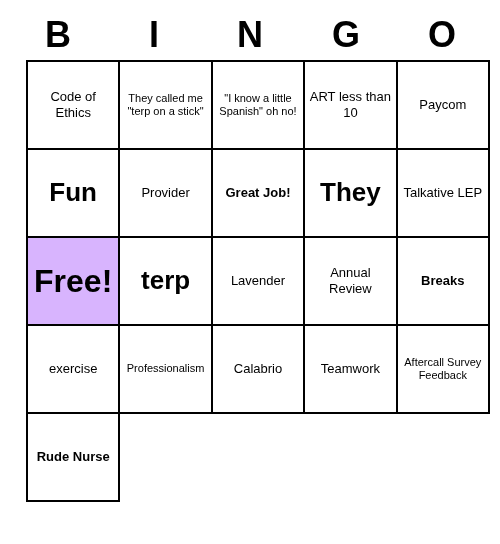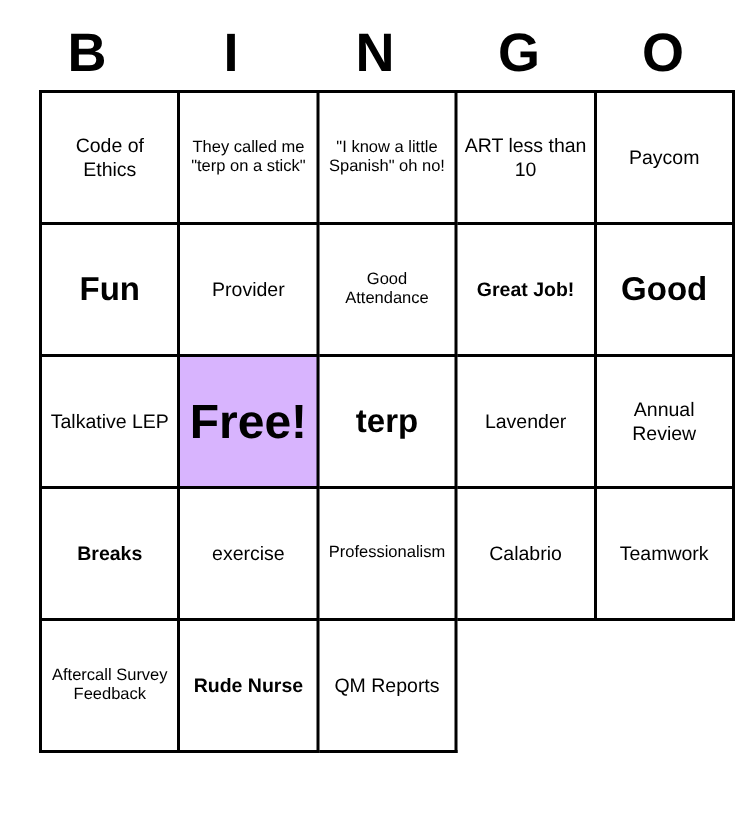--- a/index.html
+++ b/index.html
@@ -42,21 +42,21 @@
       display: flex;
       align-items: center;
       justify-content: center;
       text-align: center;
       padding: 4px;
       font-size: 13px;
       color: #000;
       line-height: 1.2;
     }
     .cell.large-text {
-      font-size: 22px;
+      font-size: 26px;
       font-weight: bold;
     }
     .cell.medium-text {
       font-size: 13px;
       font-weight: bold;
     }
     .cell.free {
       background-color: #d8b4fe;
       font-size: 32px;
       font-weight: bold;
@@ -79,30 +79,28 @@
     </div>
   <div class="bingo-grid">
 
   <div class="cell">Code of Ethics</div>
       <div class="cell small-text">They called me "terp on a stick"</div>
       <div class="cell small-text">"I know a little Spanish" oh no!</div>
       <div class="cell">ART less than 10</div>
       <div class="cell">Paycom</div>
       <div class="cell large-text">Fun</div>
       <div class="cell">Provider</div>
-      <div class="cell small-text">Good Attendance</div>
       <div class="cell medium-text">Great Job!</div>
-      <div class="cell large-text">Good</div>
+      <div class="cell large-text">They</div>
       <div class="cell">Talkative LEP</div>
       <div class="cell free">Free!</div>
       <div class="cell large-text">terp</div>
       <div class="cell">Lavender</div>
       <div class="cell">Annual Review</div>
       <div class="cell medium-text">Breaks</div>
       <div class="cell">exercise</div>
       <div class="cell small-text">Professionalism</div>
       <div class="cell">Calabrio</div>
       <div class="cell">Teamwork</div>
       <div class="cell small-text">Aftercall Survey Feedback</div>
       <div class="cell medium-text">Rude Nurse</div>
-      <div class="cell">QM Reports</div>
     </div>
 </div>
 
 </body></html>

